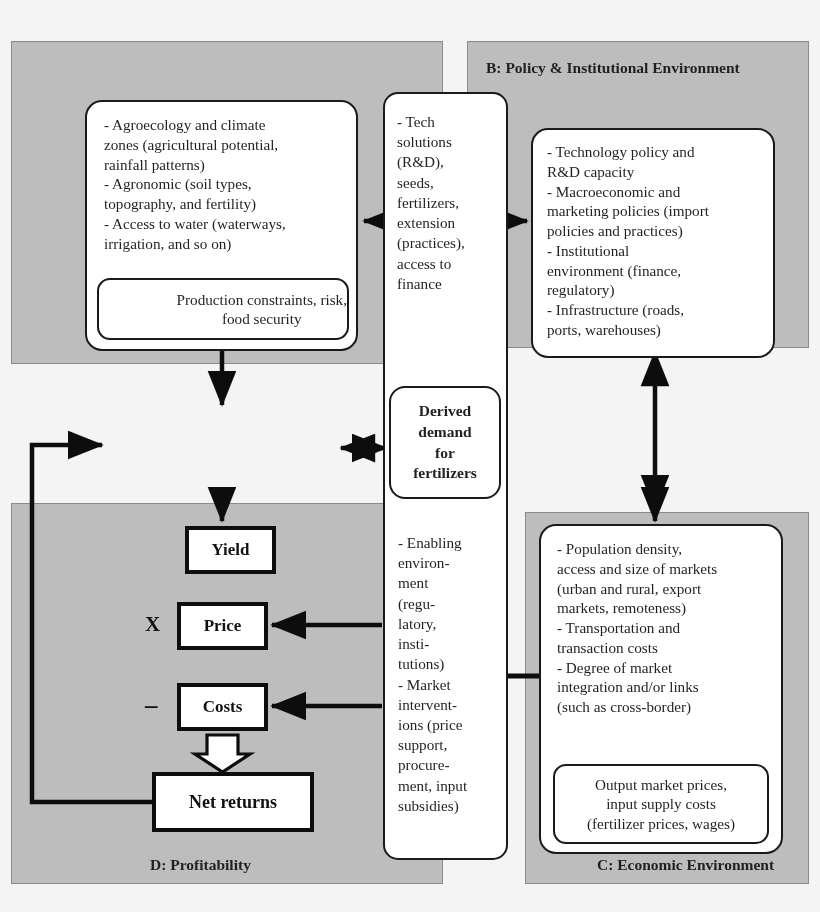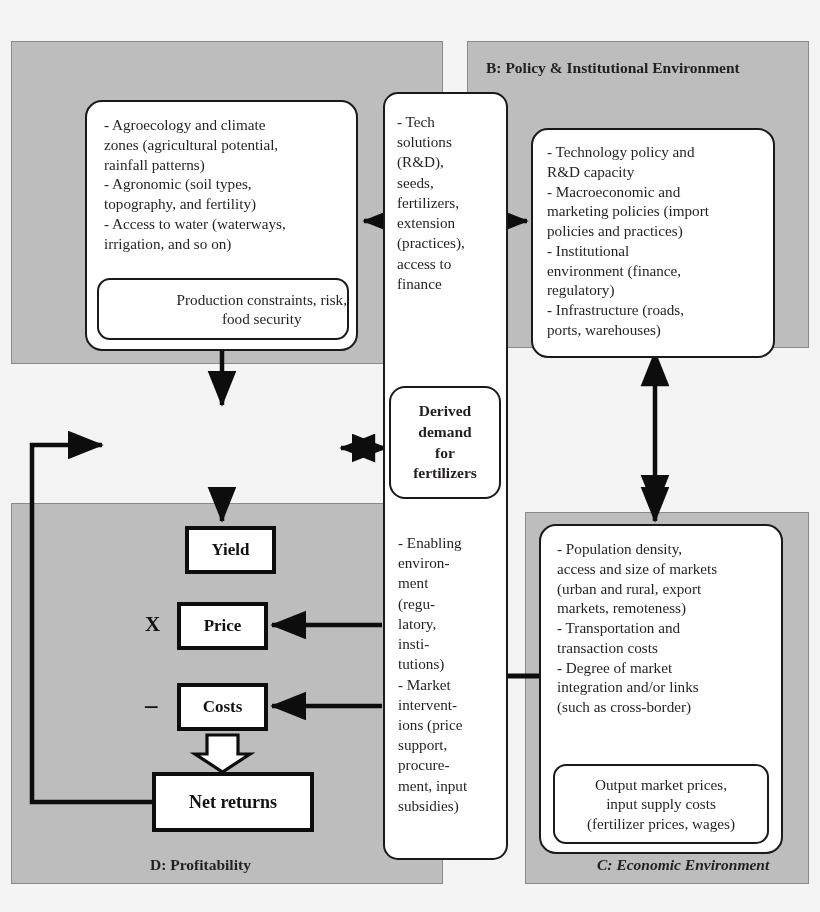--- a/index.html
+++ b/index.html
@@ -38,21 +38,21 @@
   .panel-label {
     position: absolute;
     font-weight: bold;
     font-size: 15.5px;
     color: #231f20;
     white-space: nowrap;
   }
   #label-a { left: 32px;  top: 59px; }
   #label-b { left: 486px; top: 59px; }
   #label-d { left: 150px; top: 856px; }
-  #label-c { left: 597px; top: 856px; font-style: italic; }
+  #label-c { left: 597px; top: 856px; }
 
   
   .card {
     position: absolute;
     background: #ffffff;
     border: 2.5px solid #1a1a1a;
     border-radius: 17px;
     box-sizing: border-box;
   }
   .card-text {

